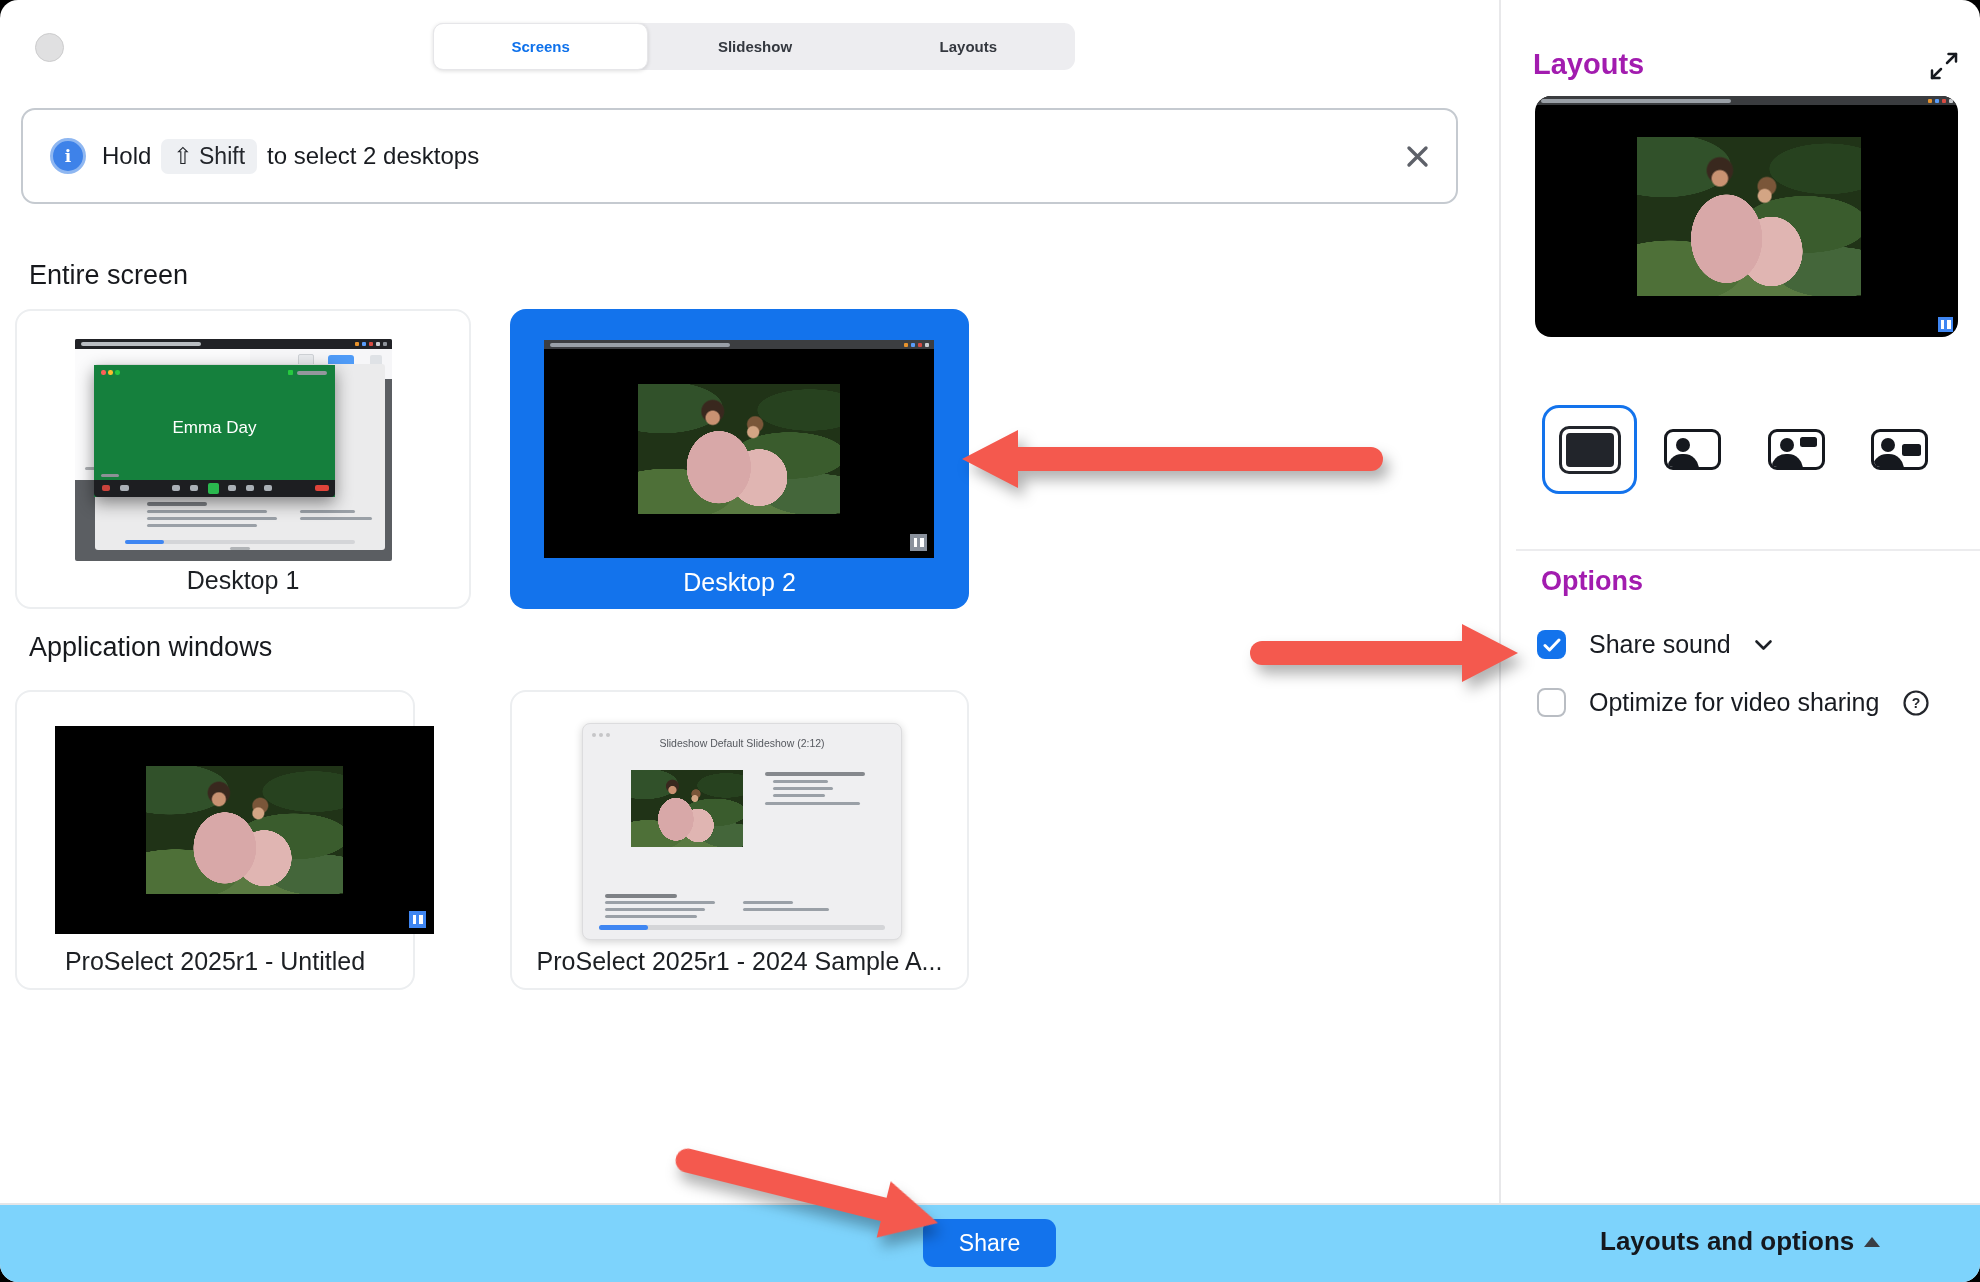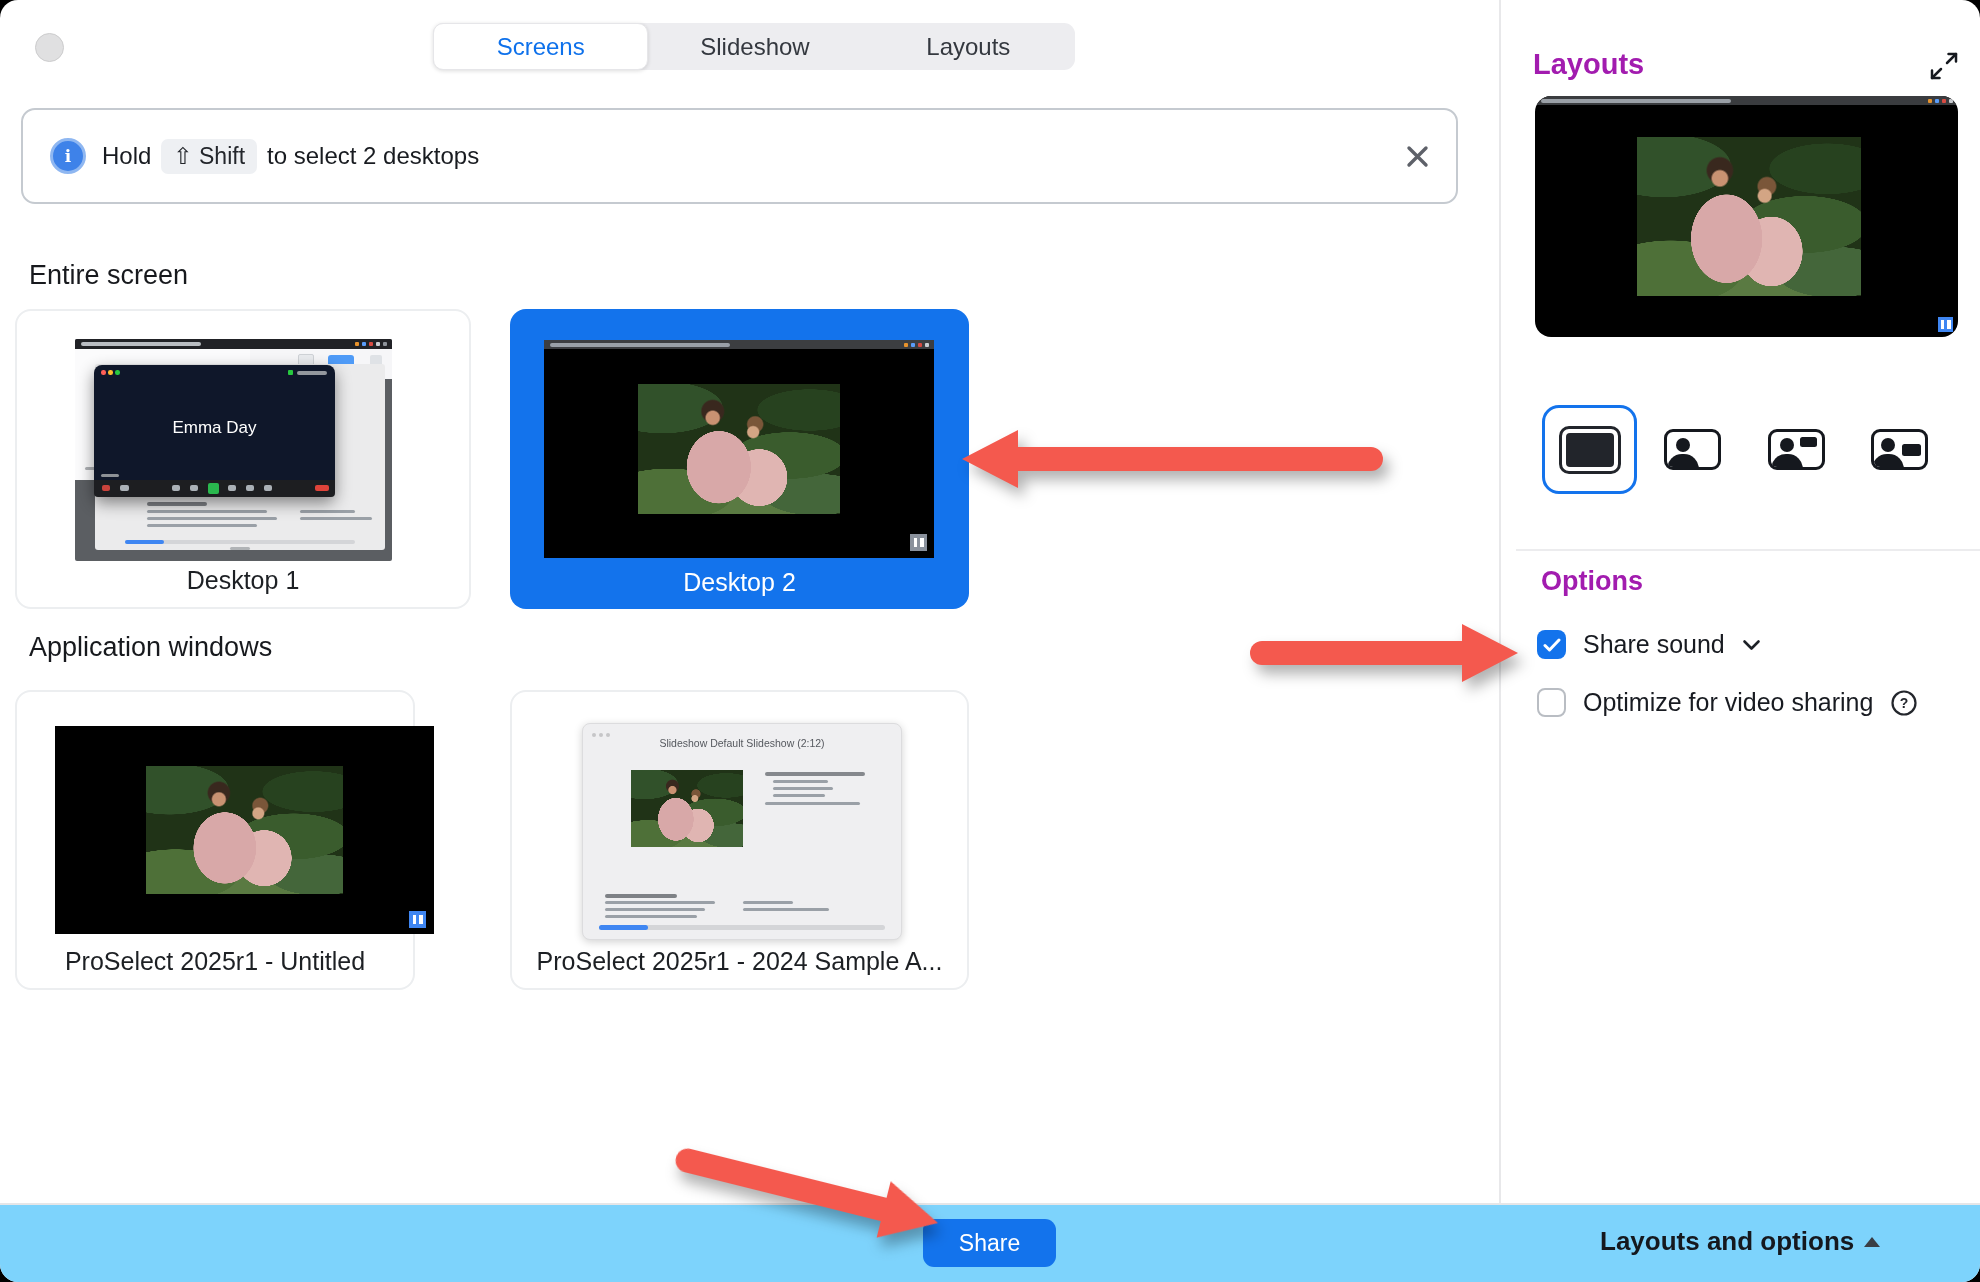--- a/index.html
+++ b/index.html
@@ -5,21 +5,21 @@
   html,body{margin:0;padding:0;background:#000;}
   .app{position:relative;width:1980px;height:1282px;background:#fff;border-radius:18px;overflow:hidden;
        font-family:"Liberation Sans",sans-serif;color:#17191d;}
   .abs{position:absolute;}
 
   
   .traffic-dot{position:absolute;left:35px;top:33px;width:27px;height:27px;border-radius:50%;
                background:#e0e0e1;border:1px solid #cccccd;}
   .tabbar{position:absolute;left:433px;top:23px;width:642px;height:47px;background:#ededf0;
           border-radius:11px;display:flex;}
-  .tab{flex:1;display:flex;align-items:center;justify-content:center;font-size:24px;font-weight:400;
+  .tab{flex:1;display:flex;align-items:center;justify-content:center;font-size:15px;font-weight:700;
        color:#34383f;border-radius:10px;cursor:default;}
   .tab.active{background:#fff;color:#0e71eb;box-shadow:0 1px 4px rgba(0,0,0,.14);border:1px solid #e6e6e9;}
 
   .banner{position:absolute;left:21px;top:108px;width:1437px;height:96px;border:2px solid #c5cad0;
           border-radius:14px;background:#fff;display:flex;align-items:center;padding-left:27px;box-sizing:border-box;}
   .info-icon{width:30px;height:30px;border-radius:50%;background:#3e82e9;border:3px solid #8fb7f1;
              display:flex;align-items:center;justify-content:center;color:#fff;
              font:bold 17px "DejaVu Serif",serif;flex:0 0 auto;}
   .banner-text{font-size:24px;color:#181b20;margin-left:16px;display:flex;align-items:center;}
   .key-chip{background:#eef0f3;border-radius:7px;padding:4px 12px;margin:0 10px;font-size:23px;color:#23262b;}
@@ -71,21 +71,21 @@
   .screen-icon{width:62px;height:48px;border:3.5px solid #22252b;border-radius:10px;position:relative;box-sizing:border-box;}
   .screen-icon::after{content:"";position:absolute;inset:4px;background:#22252b;border-radius:4px;}
   .licon{position:absolute;width:57px;height:41px;border:3.5px solid #15181e;border-radius:9px;background:#fff;
          overflow:hidden;box-sizing:border-box;}
   .licon .head{position:absolute;left:9px;top:6px;width:14px;height:14px;background:#15181e;border-radius:50%;}
   .licon .shoulders{position:absolute;left:0;bottom:-2px;width:32px;height:15px;background:#15181e;
                     border-radius:16px 16px 0 0;}
   .licon .pip{position:absolute;background:#15181e;border-radius:2.5px;}
 
   .sb-div2{position:absolute;left:1516px;top:549px;width:464px;height:1.5px;background:#ececee;}
-  .opt-row{position:absolute;display:flex;align-items:center;gap:17px;}
+  .opt-row{position:absolute;display:flex;align-items:center;gap:23px;}
   .checkbox{width:29px;height:29px;border-radius:8px;box-sizing:border-box;display:flex;align-items:center;
             justify-content:center;flex:0 0 auto;}
   .checkbox.checked{background:#1373ec;}
   .checkbox.empty{background:#fff;border:2px solid #b9bdc3;}
   .opt-label{font-size:25px;color:#181b21;}
 
   
   .footer{position:absolute;left:0;top:1203px;width:1980px;height:79px;background:#7dd3fc;border-top:2px solid #e5e6e8;box-sizing:border-box;}
   .share-btn{position:absolute;left:923px;top:14px;width:133px;height:48px;background:#1373ec;color:#fff;
              border:none;border-radius:11px;font-family:"Liberation Sans",sans-serif;font-size:23px;font-weight:500;cursor:pointer;}
@@ -159,21 +159,21 @@
         <span class="bar" style="left:52px;top:146px;width:120px;height:3px;"></span>
         <span class="bar" style="left:52px;top:153px;width:130px;height:3px;"></span>
         <span class="bar" style="left:52px;top:160px;width:110px;height:3px;"></span>
         <span class="bar" style="left:205px;top:146px;width:55px;height:3px;"></span>
         <span class="bar" style="left:205px;top:153px;width:72px;height:3px;"></span>
         <div class="mini-progress" style="left:30px;right:30px;top:176px;height:4px;">
             <i></i>
           </div>
         <span class="bar" style="left:135px;top:183px;width:20px;height:3px;background:#b0b3b6;"></span>
       </div>
-      <div class="abs" style="left:19px;top:26px;width:241px;height:132px;background:#0f172a;border-radius:8px;box-shadow:0 6px 16px rgba(0,0,0,.45);">
+      <div class="abs" style="left:19px;top:26px;width:241px;height:132px;background:#15803d;border-radius:0;box-shadow:0 6px 16px rgba(0,0,0,.45);">
         <span class="abs" style="left:7px;top:5px;width:4.5px;height:4.5px;border-radius:50%;background:#ff5f57;"></span>
         <span class="abs" style="left:14px;top:5px;width:4.5px;height:4.5px;border-radius:50%;background:#febc2e;"></span>
         <span class="abs" style="left:21px;top:5px;width:4.5px;height:4.5px;border-radius:50%;background:#28c840;"></span>
         <span class="abs" style="right:42px;top:5px;width:5px;height:5px;border-radius:1px;background:#27c93f;"></span>
         <span class="bar" style="right:8px;top:6px;width:30px;height:3.5px;background:#93979d;"></span>
         <div class="abs" style="left:0;right:0;top:48%;transform:translateY(-50%);text-align:center;color:#fff;font-size:17px;">Emma Day</div>
         <span class="bar" style="left:7px;bottom:20px;width:18px;height:3px;background:#8d9196;"></span>
         <div class="abs" style="left:0;right:0;bottom:0;height:17px;background:#1d1e21;border-radius:0 0 4px 4px;">
           <span class="bar" style="left:8px;top:5px;width:8px;height:6px;background:#c9433c;"></span>
           <span class="bar" style="left:26px;top:5px;width:9px;height:6px;background:#aab0b6;"></span>

